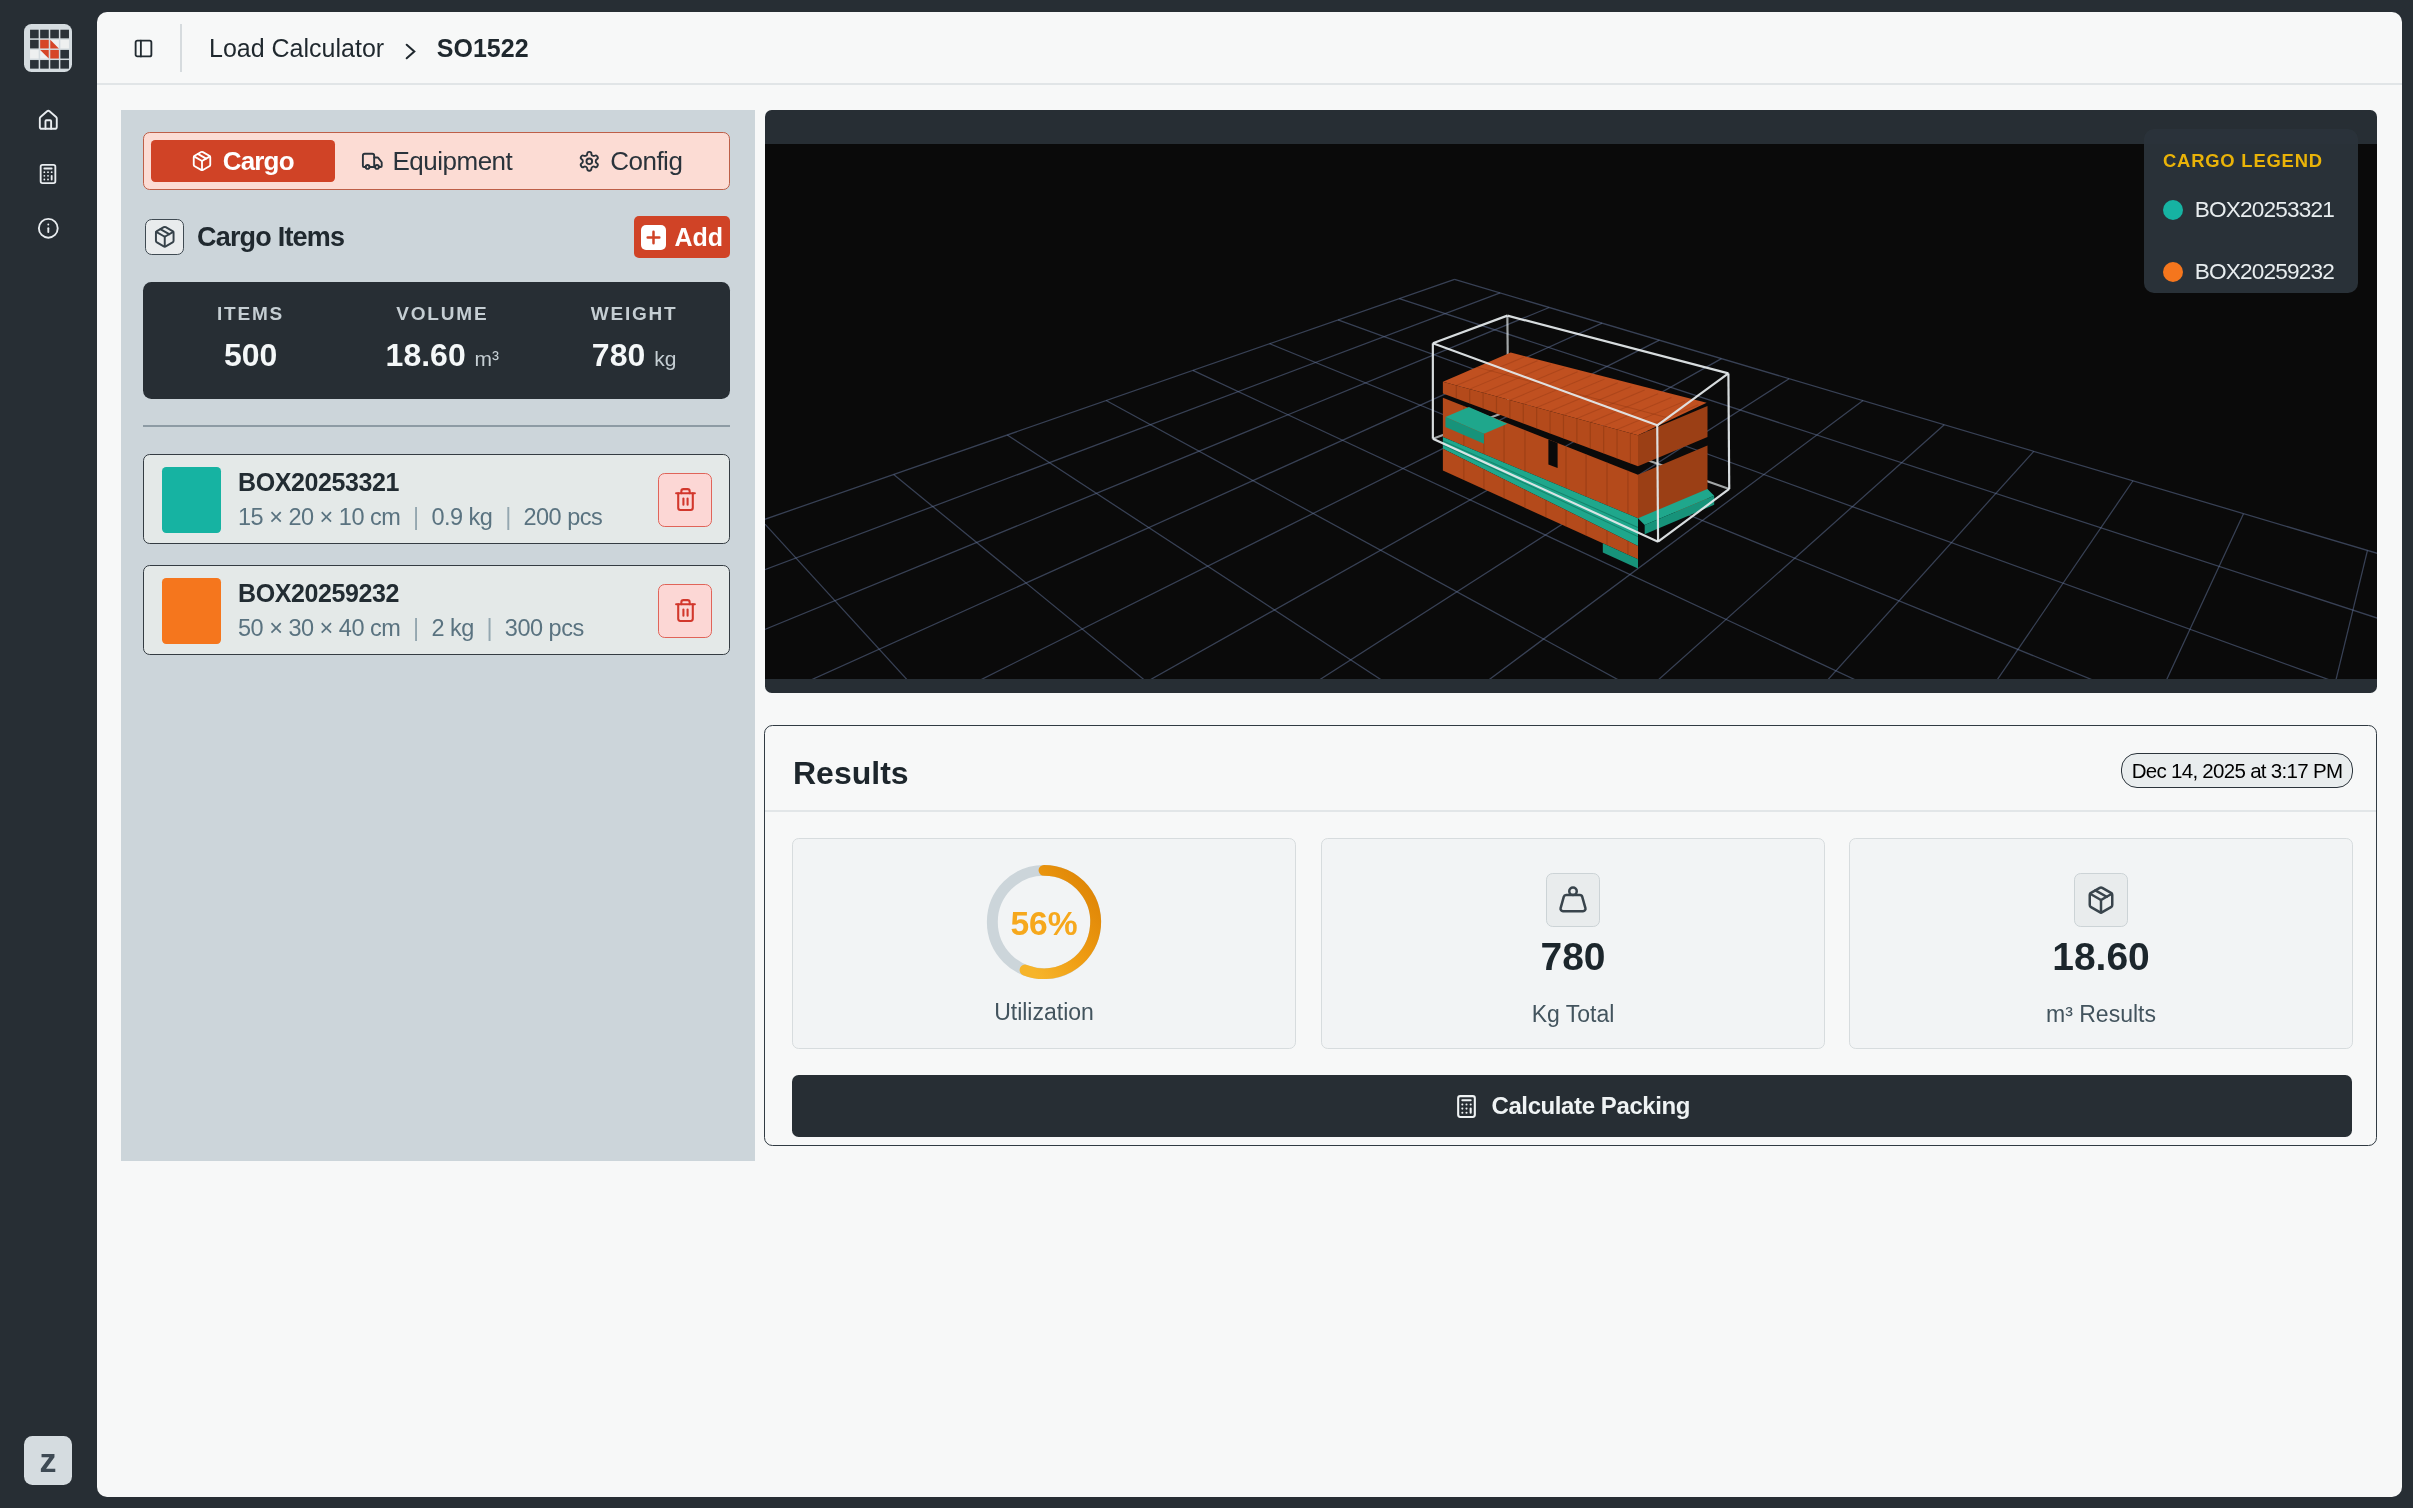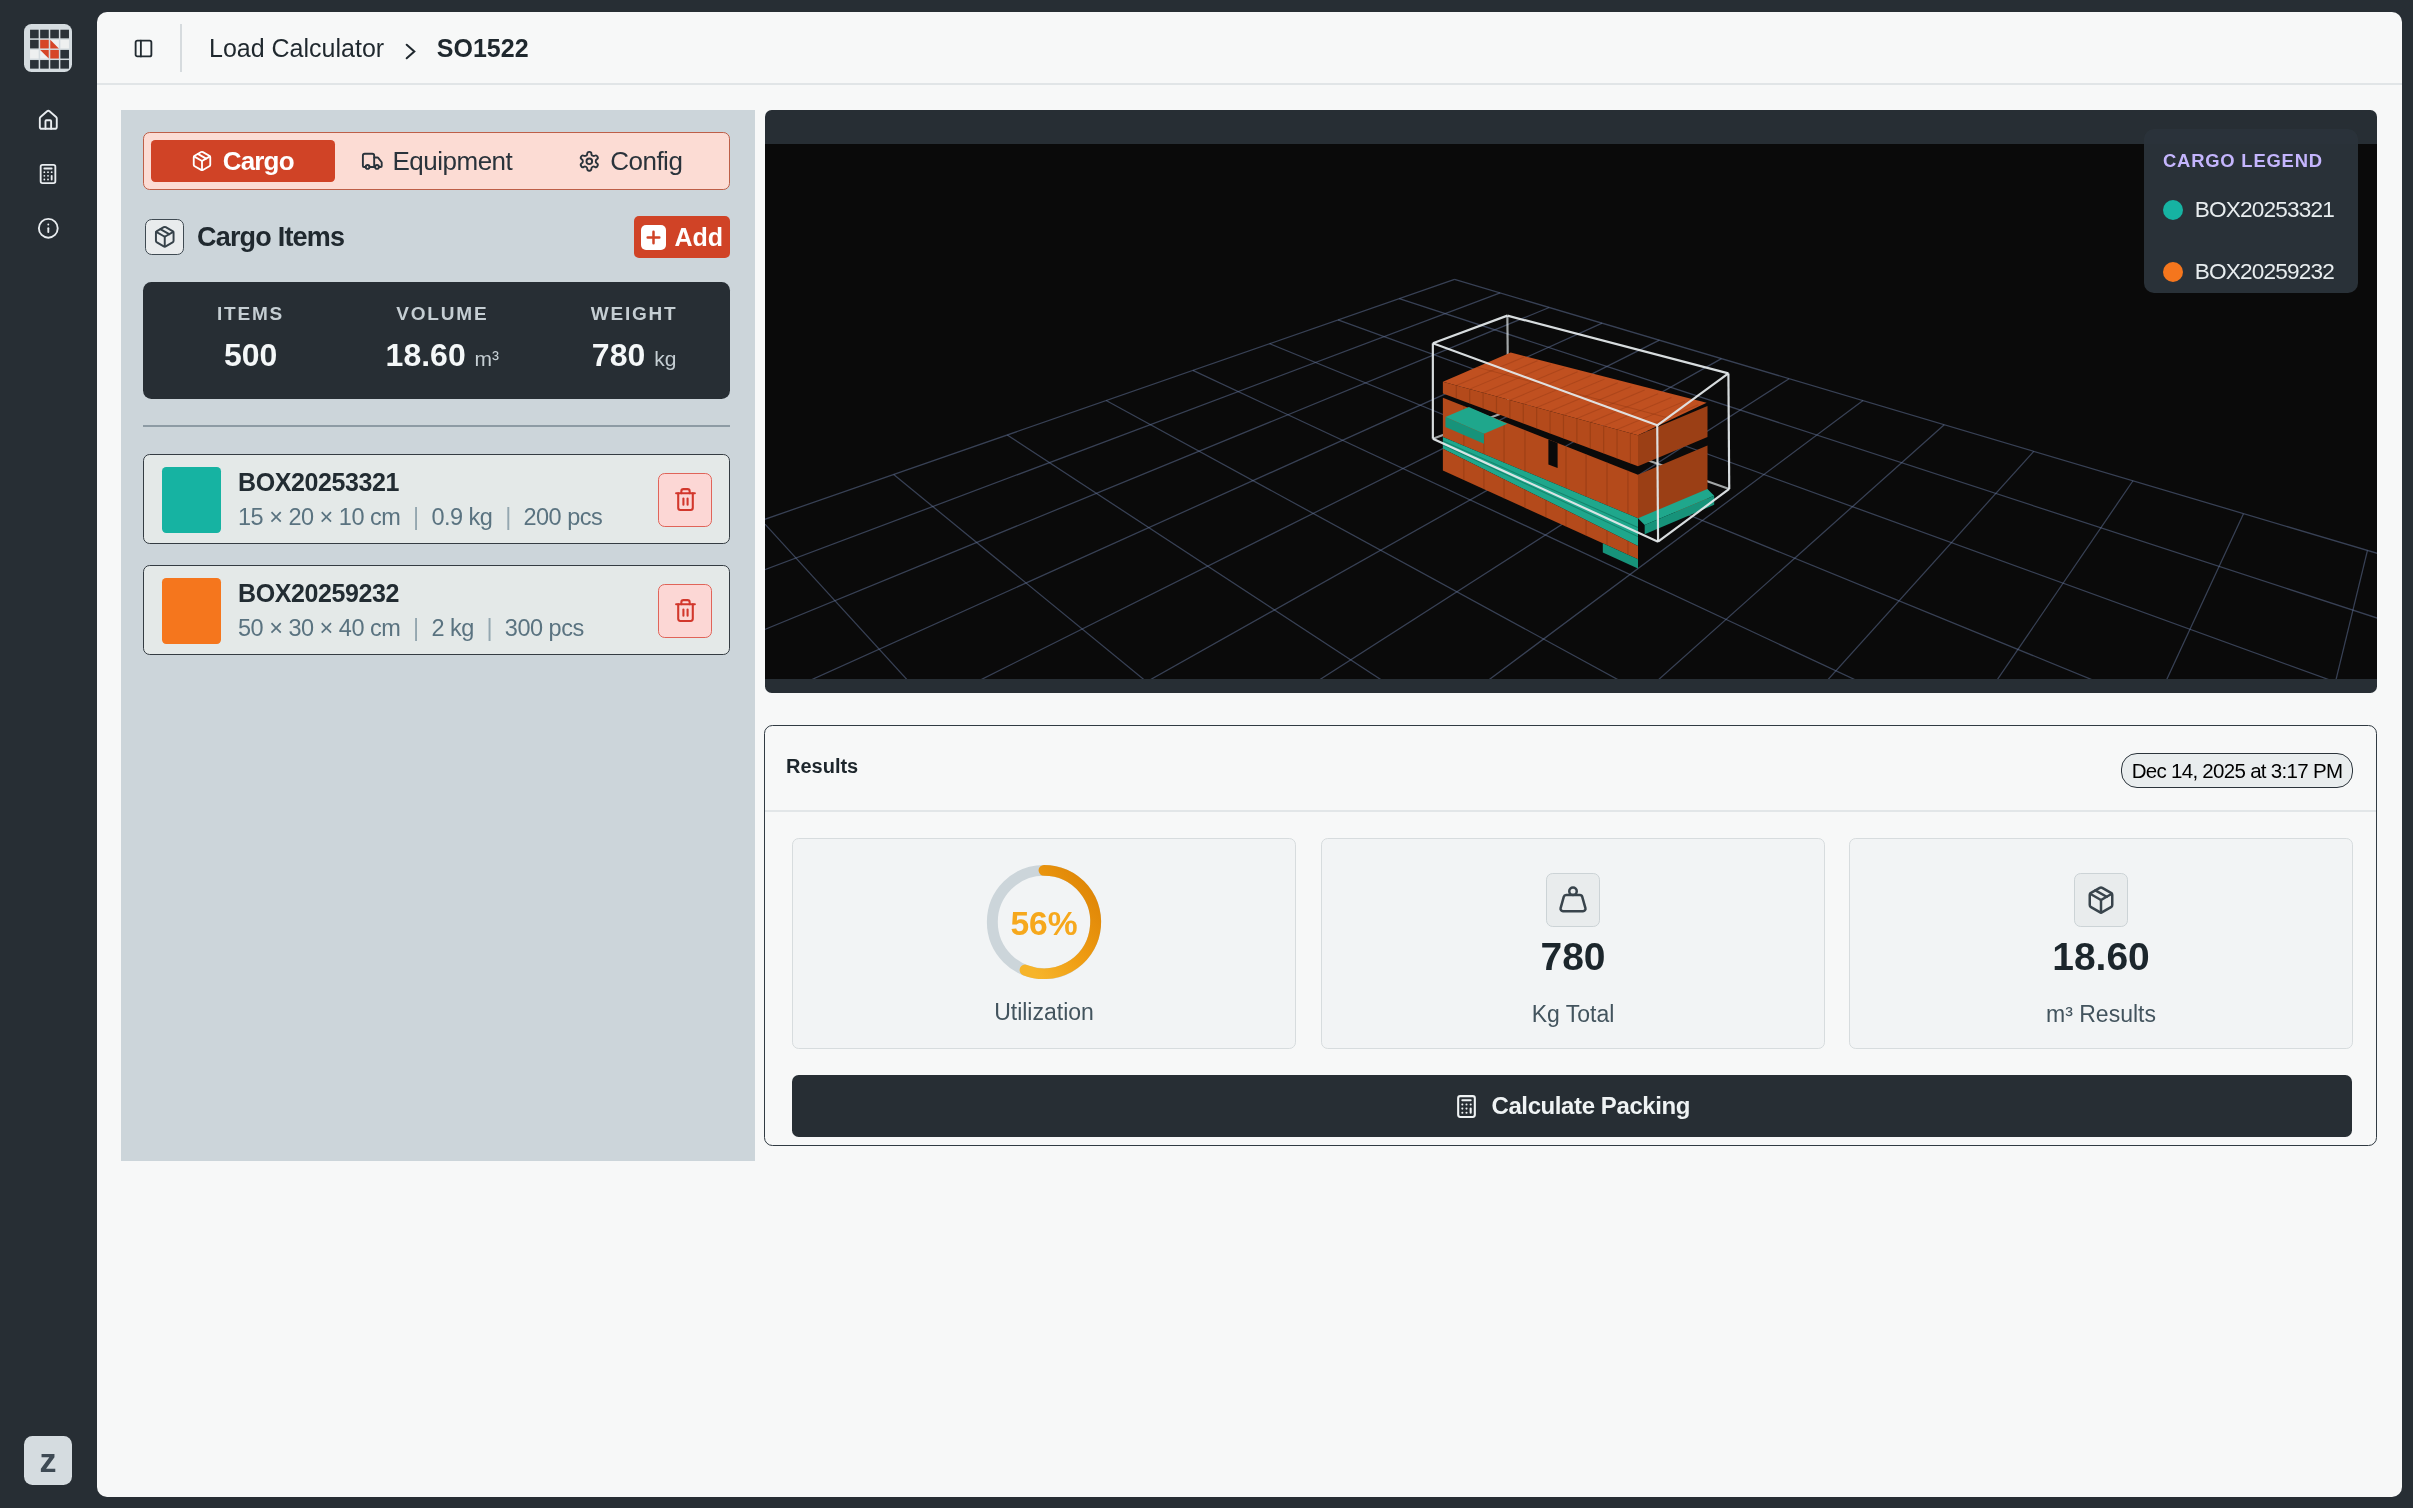--- a/index.html
+++ b/index.html
@@ -23,26 +23,26 @@
 .lsep{left:143px;top:425px;width:587px;height:1.7px;background:#8d9ba4;}
 .icard{left:143px;width:587px;height:90px;background:#e4e9e8;border:1.7px solid #343c42;border-radius:6.7px;}
 .swatch{position:absolute;left:17.6px;top:11.7px;width:59px;height:66px;border-radius:4.2px;}
 .ititle{position:absolute;left:94px;top:12.6px;font-size:25px;letter-spacing:-0.4px;font-weight:700;color:#222c32;}
 .isub{position:absolute;left:94px;top:49px;font-size:23.5px;letter-spacing:-0.5px;color:#5a7380;}
 .isub .pipe{color:#94a7b0;padding:0 6.7px;}
 .delbtn{position:absolute;right:17px;top:17.6px;width:54px;height:54px;background:#fcd7d5;border:1.7px solid #e06459;border-radius:6.7px;display:flex;align-items:center;justify-content:center;}
 .viewer{left:765px;top:110px;width:1612px;height:583px;background:#272e34;border-radius:6.7px;overflow:hidden;}
 .canvas{position:absolute;left:0;top:34px;width:1612px;height:535px;background:#0a0a0a;}
 .legend{position:absolute;left:1379px;top:19px;width:214px;height:164px;background:rgba(43,51,58,0.96);border-radius:10px;padding:21px 0 0 19px;}
-.legend h4{font-size:18.4px;font-weight:700;letter-spacing:0.8px;color:#c4b5fd;}
+.legend h4{font-size:18.4px;font-weight:700;letter-spacing:0.8px;color:#eab308;}
 .lrow{display:flex;align-items:center;gap:11.7px;margin-top:25px;}
 .ldot{width:20px;height:20px;border-radius:50%;}
 .lrow span{font-size:22.6px;letter-spacing:-0.8px;color:#e8edef;font-weight:500;}
 .results{left:764px;top:725px;width:1613px;height:421px;background:#f7f8f8;border:1.7px solid #313b43;border-radius:8.4px;}
-.rtitle{position:absolute;left:21px;top:28.5px;font-size:20px;font-weight:700;color:#1d262c;}
+.rtitle{position:absolute;left:28px;top:28.5px;font-size:32px;font-weight:700;color:#1d262c;}
 .datechip{position:absolute;right:23.5px;top:27px;height:35px;background:#e9edee;border:1.7px solid #2b343b;border-radius:16px;display:flex;align-items:center;padding:0 9.2px;font-size:20.5px;letter-spacing:-0.7px;color:#000000;}
 .rsep{position:absolute;left:0;top:84px;width:100%;height:1.7px;background:#e2e6e8;}
 .rcard{position:absolute;top:112px;width:504px;height:211px;background:#f2f4f5;border:1.7px solid #d7dcde;border-radius:6.7px;text-align:center;}
 .chip{position:absolute;left:50%;transform:translateX(-50%);top:34px;width:54px;height:54px;background:#e9eced;border:1.7px solid #ccd3d6;border-radius:6.7px;display:flex;align-items:center;justify-content:center;}
 .bignum{position:absolute;width:100%;top:72px;font-size:39px;font-weight:700;color:#1c262c;}
 .rlabel{position:absolute;width:100%;top:160px;font-size:23px;font-weight:500;color:#43545e;}
 .calcbtn{position:absolute;left:27px;top:349px;width:1560px;height:62px;background:#272e34;border-radius:6.7px;display:flex;align-items:center;justify-content:center;gap:12.6px;color:#eff3f4;font-size:24px;letter-spacing:-0.4px;font-weight:600;}
 .rail-icon{position:absolute;left:37px;}
 </style></head>
 <body>

